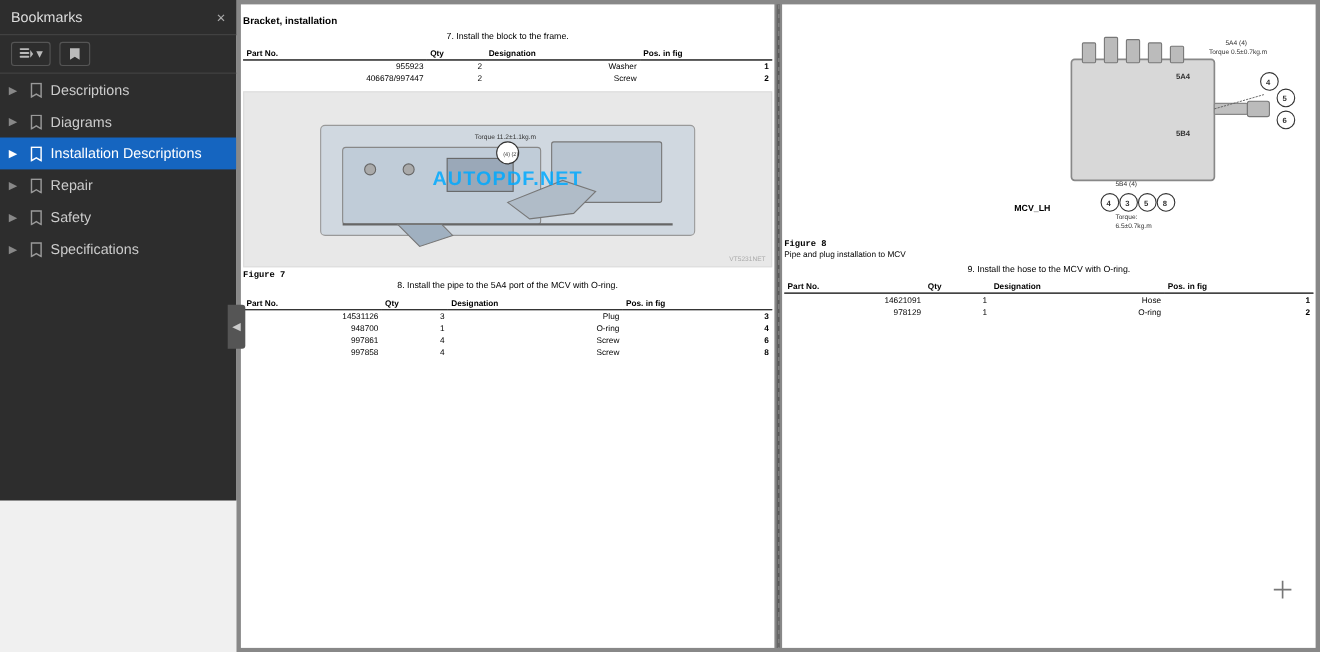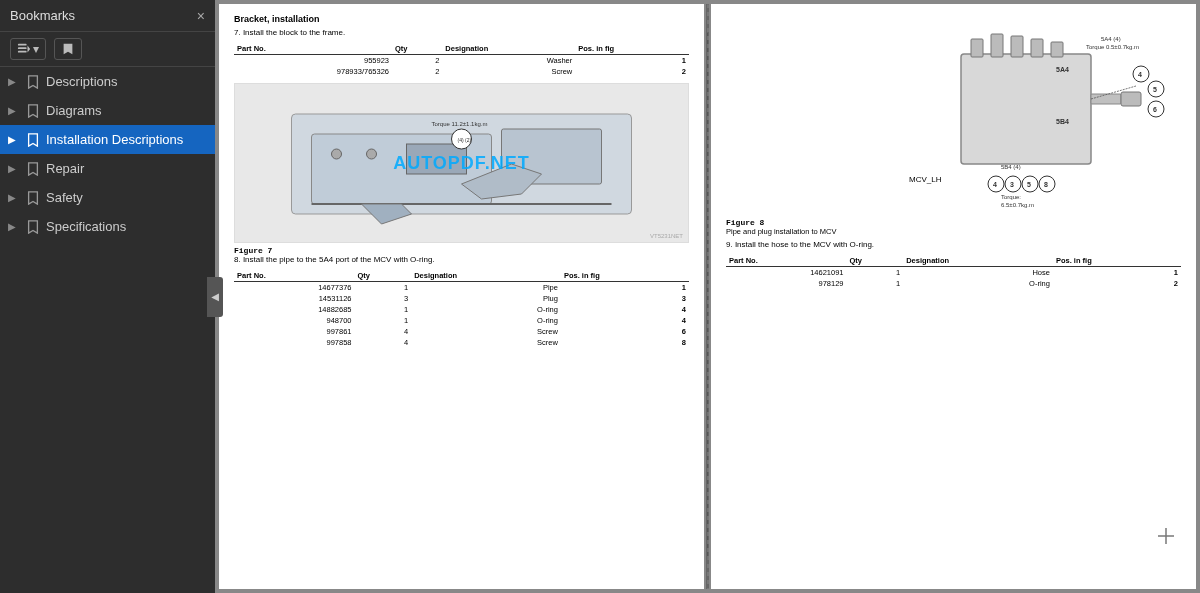--- a/index.html
+++ b/index.html
@@ -12,21 +12,21 @@
       display: flex;
       flex-direction: column;
     }
 
     
     #sidebar {
       position: absolute;
       left: 0;
       top: 0;
       width: 215px;
-      height: 593px;
+      height: 455px;
       background: #2d2d2d;
       color: #ccc;
       display: flex;
       flex-direction: column;
     }
 
     #sidebar-header {
       display: flex;
       align-items: center;
       justify-content: space-between;
@@ -173,36 +173,37 @@
       width: 3px;
       background: #666;
       margin: 4px 0;
       position: relative;
       display: flex;
       align-items: center;
       justify-content: center;
     }
 
     .page-content {
-      padding: 10px 15px;
+      padding: 10px 2px;
       font-size: 8.5px;
       font-family: Arial, sans-serif;
       height: 100%;
       overflow: hidden;
     }
 
     .section-title {
       font-size: 9px;
       font-weight: bold;
       margin-bottom: 4px;
     }
 
     .instruction-text {
       font-size: 8px;
       margin-bottom: 6px;
+      text-align: center;
     }
 
     table.parts-table {
       width: 100%;
       border-collapse: collapse;
       font-size: 7.5px;
       margin-bottom: 6px;
     }
 
     table.parts-table th {
@@ -352,21 +353,21 @@
           </tr>
         </thead>
         <tbody id="table1-body">
         <tr>
               <td>955923</td>
               <td>2</td>
               <td>Washer</td>
               <td style="font-weight: bold;">1</td>
             </tr>
             <tr>
-              <td>978933/765326</td>
+              <td>406678/997447</td>
               <td>2</td>
               <td>Screw</td>
               <td style="font-weight: bold;">2</td>
             </tr>
           </tbody>
       </table>
 
       <div class="fig-container" style="height:160px; position:relative; border: 1px solid #ddd; background:#e8e8e8; overflow:hidden;">
         <div class="watermark">AUTOPDF.NET</div>
 
@@ -399,37 +400,25 @@
       <table class="parts-table">
         <thead>
           <tr>
             <th>Part No.</th>
             <th>Qty</th>
             <th>Designation</th>
             <th>Pos. in fig</th>
           </tr>
         </thead>
         <tbody id="table2-body">
-        <tr>
-              <td>14677376</td>
-              <td>1</td>
-              <td>Pipe</td>
-              <td style="font-weight: bold;">1</td>
-            </tr>
             <tr>
               <td>14531126</td>
               <td>3</td>
               <td>Plug</td>
               <td style="font-weight: bold;">3</td>
-            </tr>
-            <tr>
-              <td>14882685</td>
-              <td>1</td>
-              <td>O-ring</td>
-              <td style="font-weight: bold;">4</td>
             </tr>
             <tr>
               <td>948700</td>
               <td>1</td>
               <td>O-ring</td>
               <td style="font-weight: bold;">4</td>
             </tr>
             <tr>
               <td>997861</td>
               <td>4</td>
@@ -495,21 +484,21 @@
             <text x="143" y="173" font-size="7" fill="#333" font-weight="bold">8</text>
 
             <text x="100" y="155" font-size="6" fill="#333">5B4 (4)</text>
 
             <text x="100" y="185" font-size="6" fill="#333">Torque:</text>
             <text x="100" y="193" font-size="6" fill="#333">6.5±0.7kg.m</text>
 
             <line x1="190" y1="85" x2="235" y2="72" stroke="#555" stroke-width="0.8" stroke-dasharray="2,1"></line>
           </svg>
           
-          <div style="position:absolute; bottom:30px; left:8px; font-size:8px; font-weight:normal;">MCV_LH</div>
+          <div style="position:absolute; bottom:20px; left:8px; font-size:8px; font-weight:bold;">MCV_LH</div>
         </div>
       </div>
 
       <div class="fig-label">Figure 8</div>
       <div class="fig-sublabel">Pipe and plug installation to MCV</div>
 
       <div class="instruction-text">9.  Install the hose to the MCV with O-ring.</div>
 
       <table class="parts-table">
         <thead>

